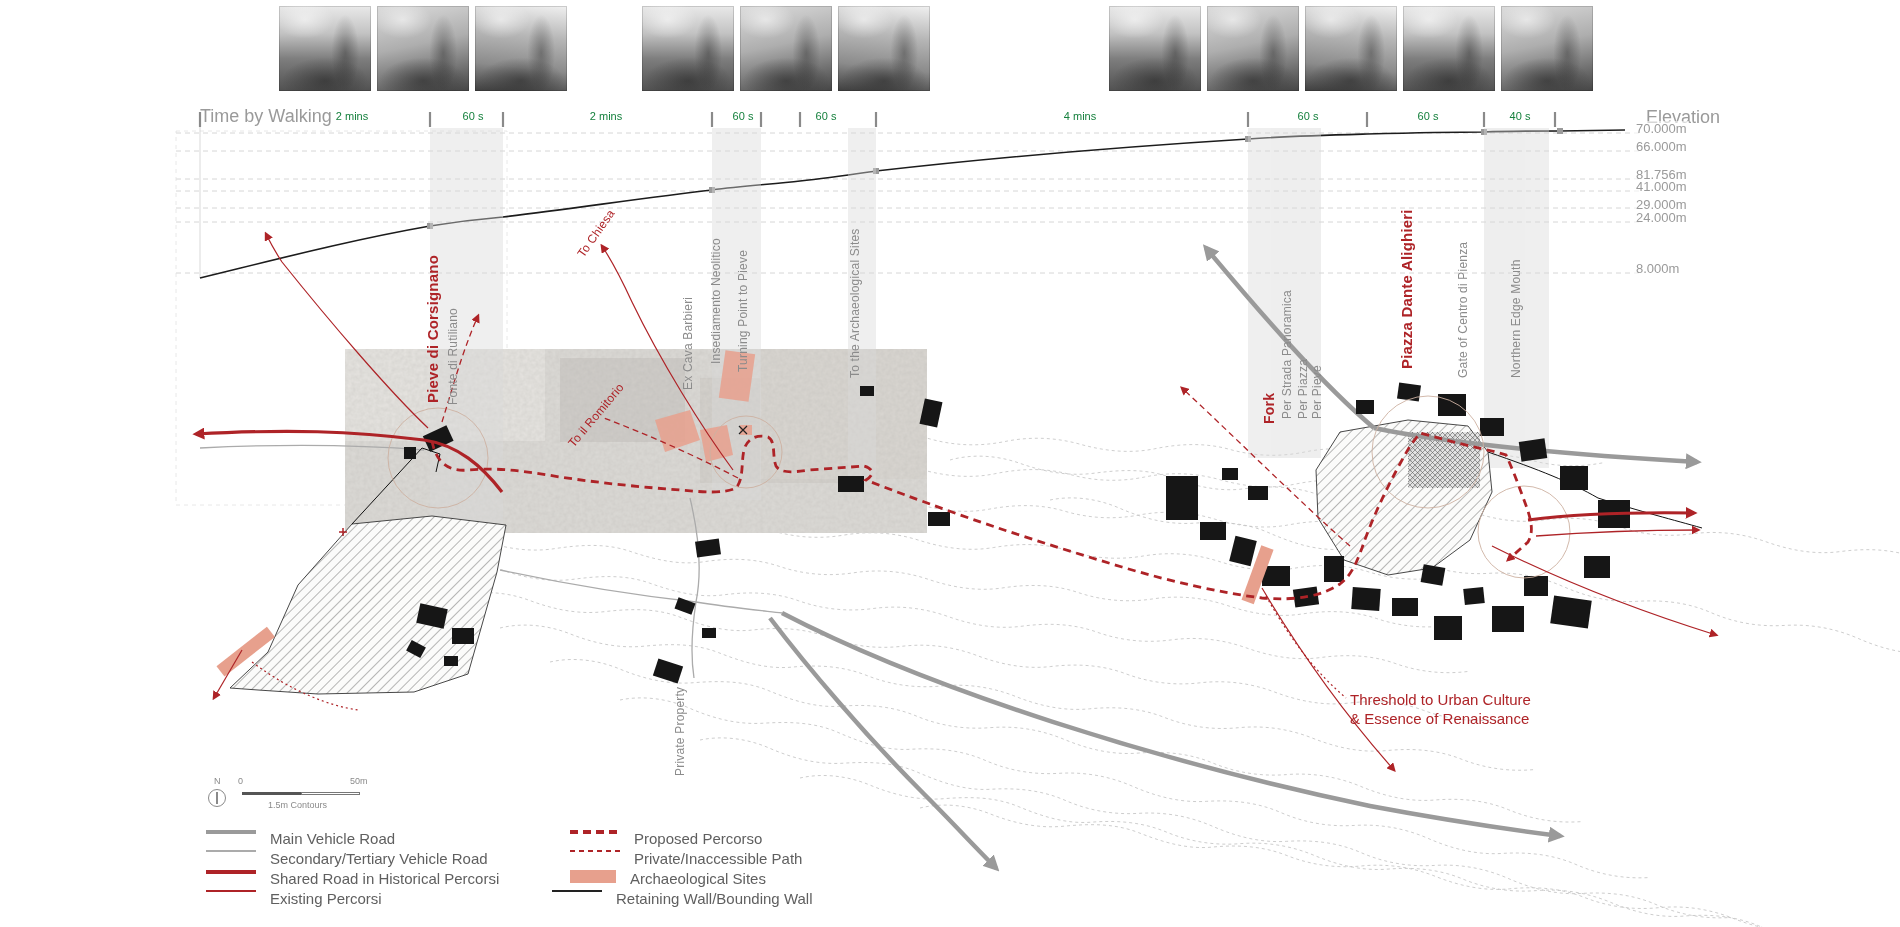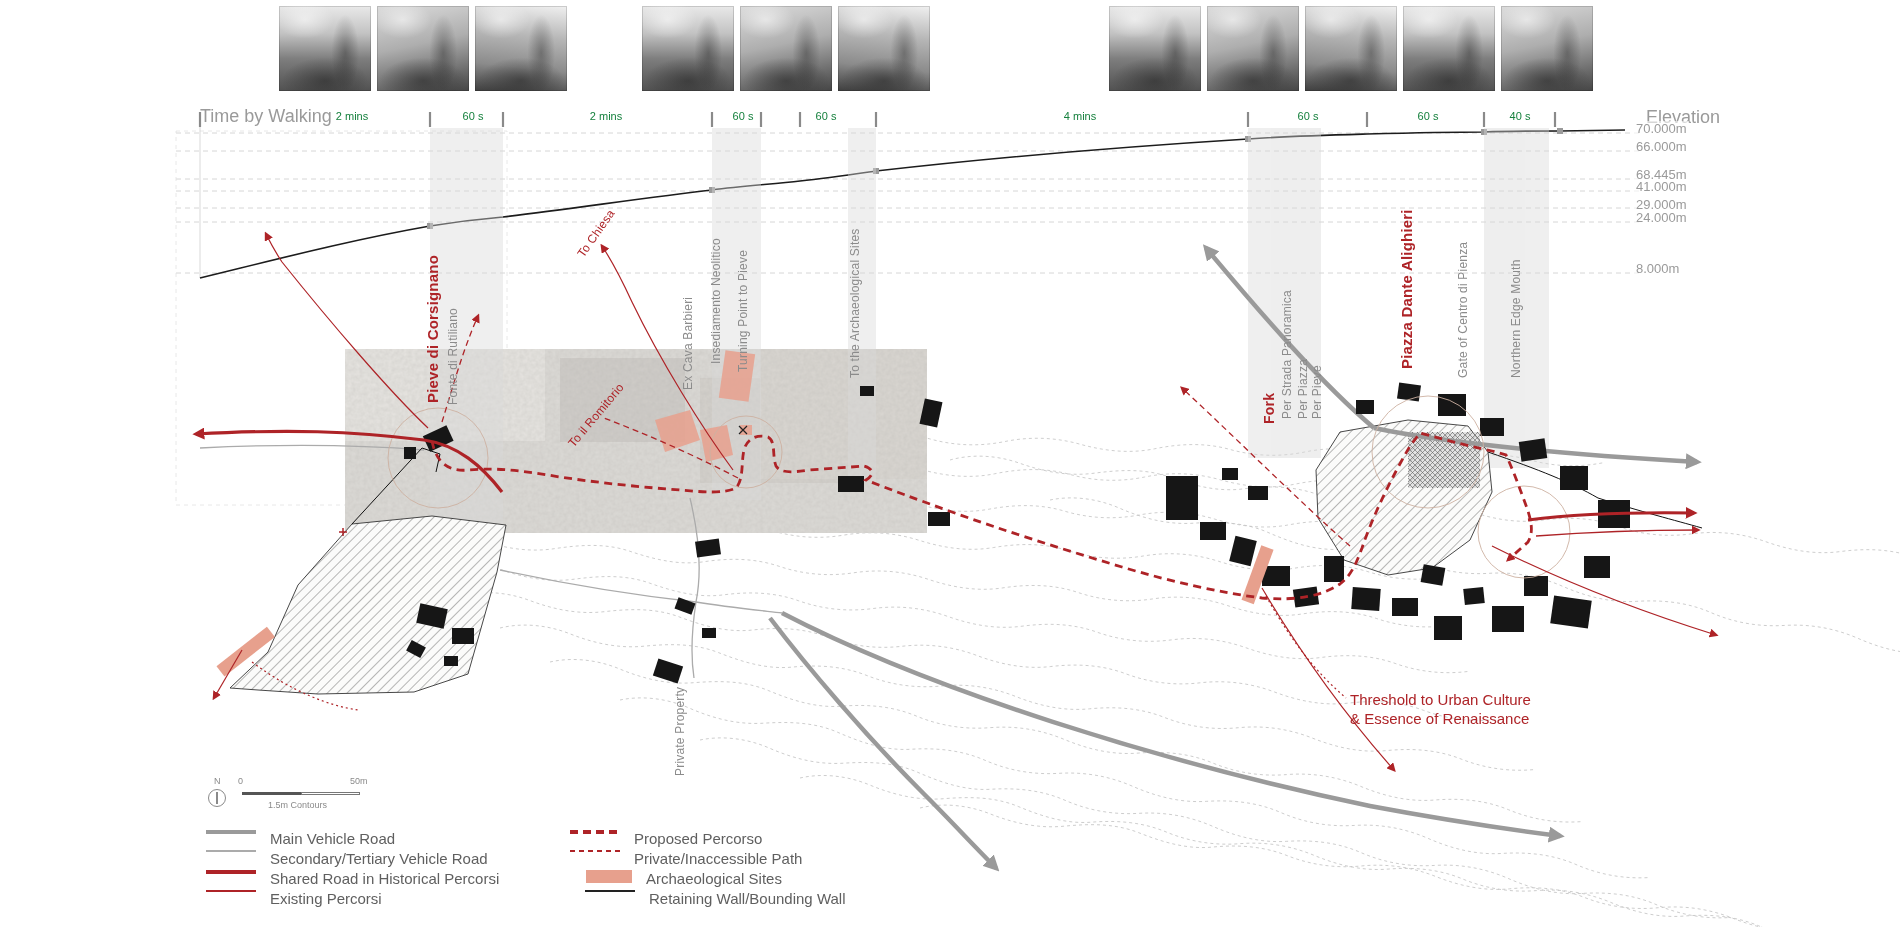--- a/index.html
+++ b/index.html
@@ -319,21 +319,21 @@
   <span class="tlabel" style="left:606px;">2 mins</span>
   <span class="tlabel" style="left:743px;">60 s</span>
   <span class="tlabel" style="left:826px;">60 s</span>
   <span class="tlabel" style="left:1036px;margin-left:44px;">4 mins</span>
   <span class="tlabel" style="left:1308px;">60 s</span>
   <span class="tlabel" style="left:1428px;">60 s</span>
   <span class="tlabel" style="left:1520px;">40 s</span>
 
   <span class="elabel" style="top:121px;">70.000m</span>
   <span class="elabel" style="top:139px;">66.000m</span>
-  <span class="elabel" style="top:167px;">68.445m</span>
+  <span class="elabel" style="top:167px;">81.756m</span>
   <span class="elabel" style="top:179px;">41.000m</span>
   <span class="elabel" style="top:197px;">29.000m</span>
   <span class="elabel" style="top:210px;">24.000m</span>
   <span class="elabel" style="top:261px;">8.000m</span>
 
   <span class="vlabel red big" style="left:442px;top:385px;">Pieve di Corsignano</span>
   <span class="vlabel" style="left:460px;top:391px;">Fonte di Rutiliano</span>
   <span class="vlabel red d55" style="left:586px;top:246px;">To Chiesa</span>
   <span class="vlabel" style="left:695px;top:376px;">Ex Cava Barbieri</span>
   <span class="vlabel" style="left:723px;top:350px;">Insediamento Neolitico</span>
@@ -380,22 +380,22 @@
   </div>
 
   <div class="legend-row" style="left:570px;top:830px;">
     <div class="s-dash-thick"></div>
     <span class="legend-label">Proposed Percorso</span>
   </div>
   <div class="legend-row" style="left:570px;top:850px;">
     <div class="s-dash-thin"></div>
     <span class="legend-label">Private/Inaccessible Path</span>
   </div>
-  <div class="legend-row" style="left:570px;top:870px;margin-left:16px;">
+  <div class="legend-row" style="left:570px;top:870px;">
     <div class="s-salmon"></div>
     <span class="legend-label">Archaeological Sites</span>
   </div>
-  <div class="legend-row" style="left:585px;top:890px;">
+  <div class="legend-row" style="left:552px;top:890px;">
     <div class="s-black"></div>
     <span class="legend-label">Retaining Wall/Bounding Wall</span>
   </div>
 
 </div>
 
 </body></html>

